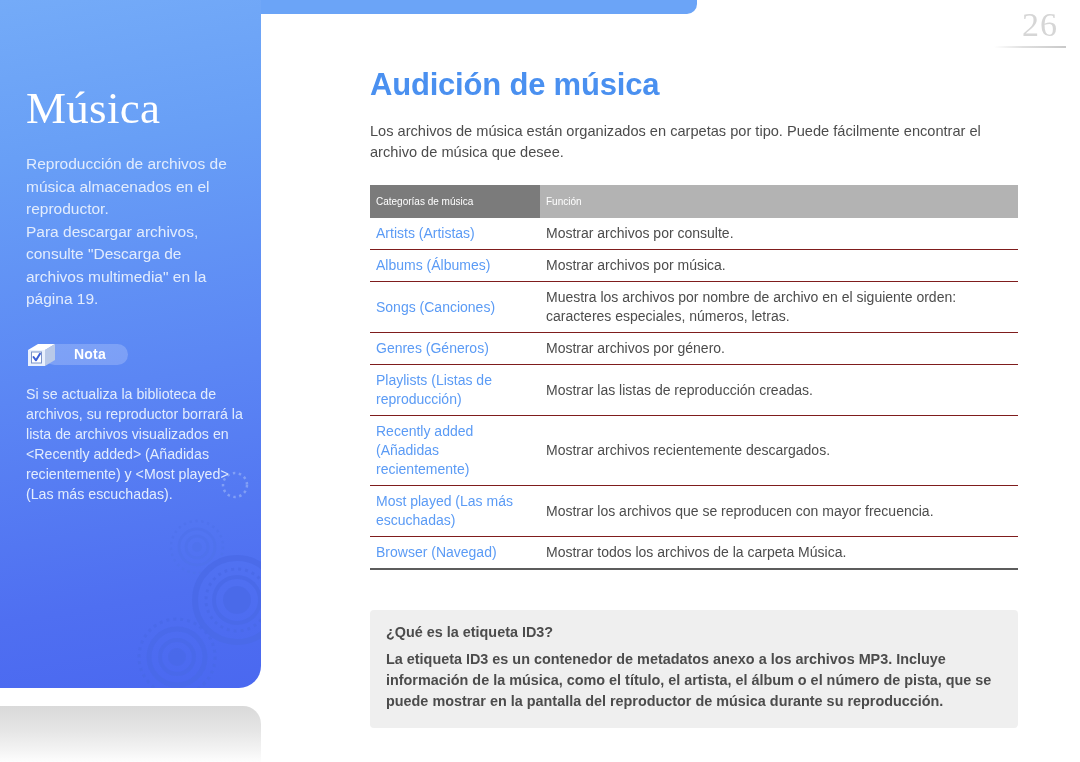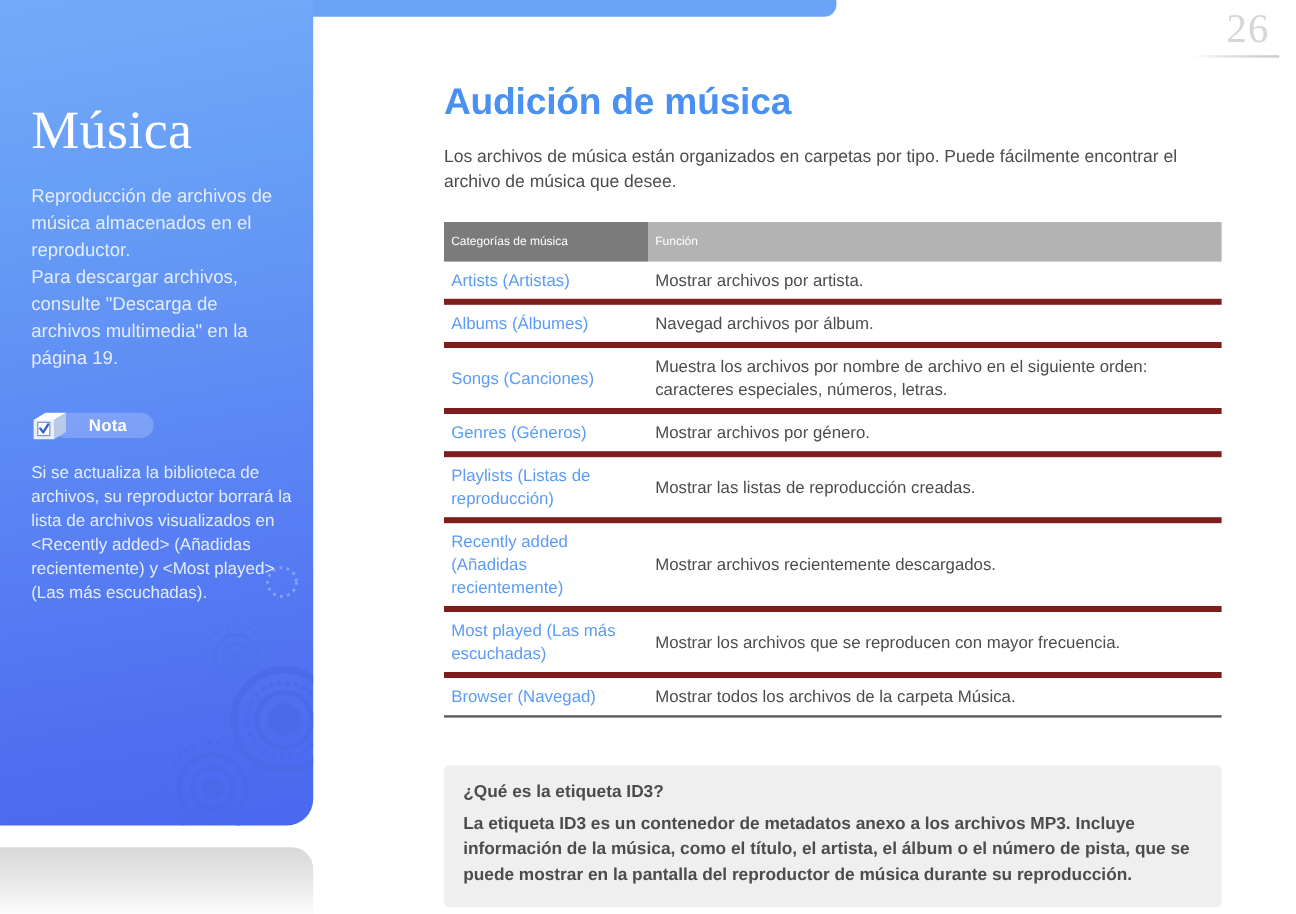--- a/index.html
+++ b/index.html
@@ -190,21 +190,21 @@
     vertical-align: middle;
   }
   .music-table thead th.h1 { background: #7b7b7b; }
   .music-table thead th.h2 { background: #b3b3b3; }
 
   .music-table tbody td {
     font-size: 14px;
     color: #4c4c4c;
     vertical-align: middle;
     padding: 6px 6px 6px 6px;
-    border-bottom: 5px solid #7f1d1d;
+    border-bottom: 1px solid #7f1d1d;
     line-height: 19px;
   }
   .music-table tbody td.cat {
     color: #5b9bf5;
     padding-left: 6px;
   }
   .music-table tbody tr:last-child td {
     border-bottom: 2px solid #5c5c5c;
   }
 
@@ -303,25 +303,25 @@
       </colgroup>
     <thead>
       <tr>
         <th class="h1">Categorías de música</th>
         <th class="h2">Función</th>
       </tr>
     </thead>
     <tbody>
       <tr>
         <td class="cat">Artists (Artistas)</td>
-        <td>Mostrar archivos por artista.</td>
+        <td>Mostrar archivos por consulte.</td>
       </tr>
       <tr>
         <td class="cat">Albums (Álbumes)</td>
-        <td>Navegad archivos por álbum.</td>
+        <td>Mostrar archivos por música.</td>
       </tr>
       <tr>
         <td class="cat">Songs (Canciones)</td>
         <td>Muestra los archivos por nombre de archivo en el siguiente orden: caracteres especiales, números, letras.</td>
       </tr>
       <tr>
         <td class="cat">Genres (Géneros)</td>
         <td>Mostrar archivos por género.</td>
       </tr>
       <tr>

